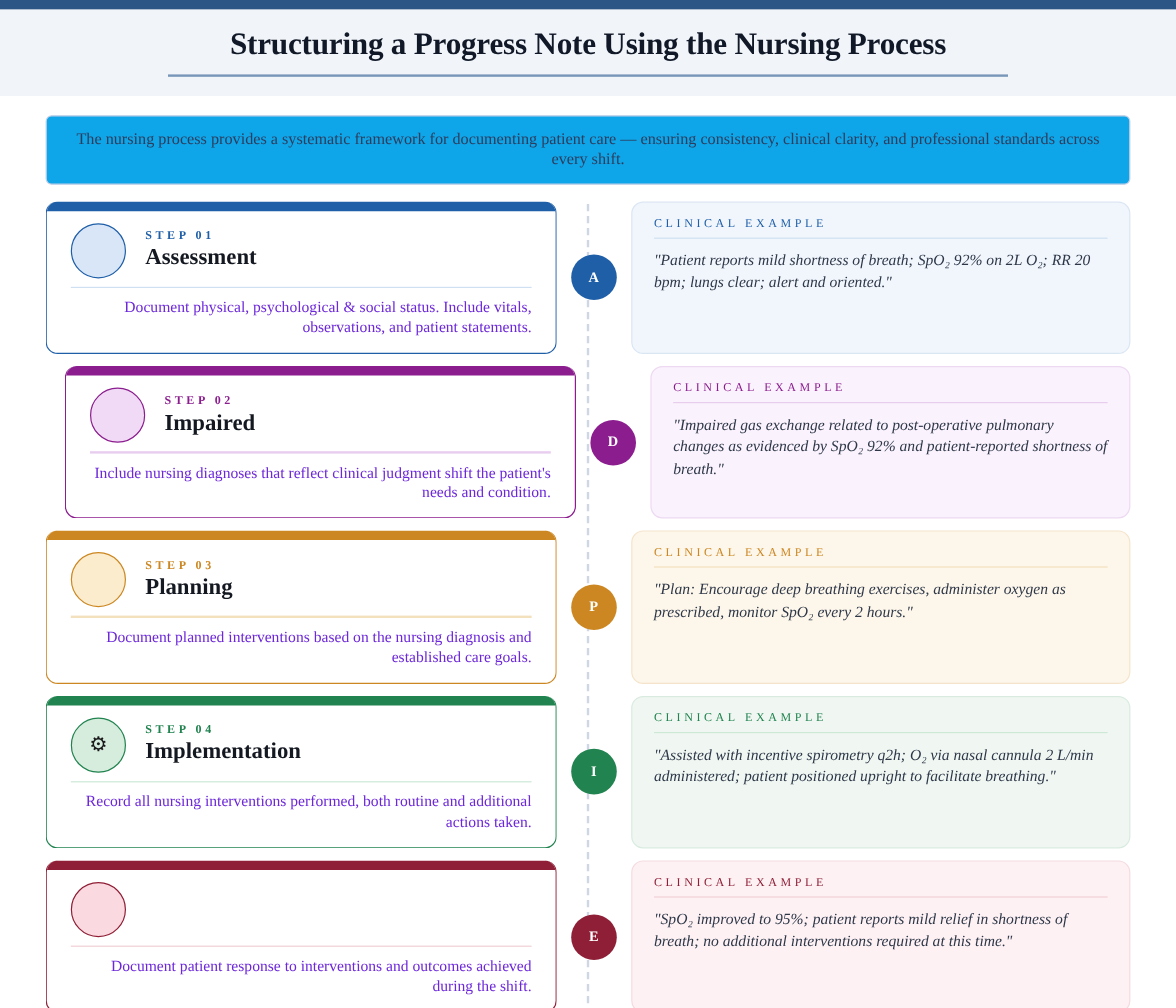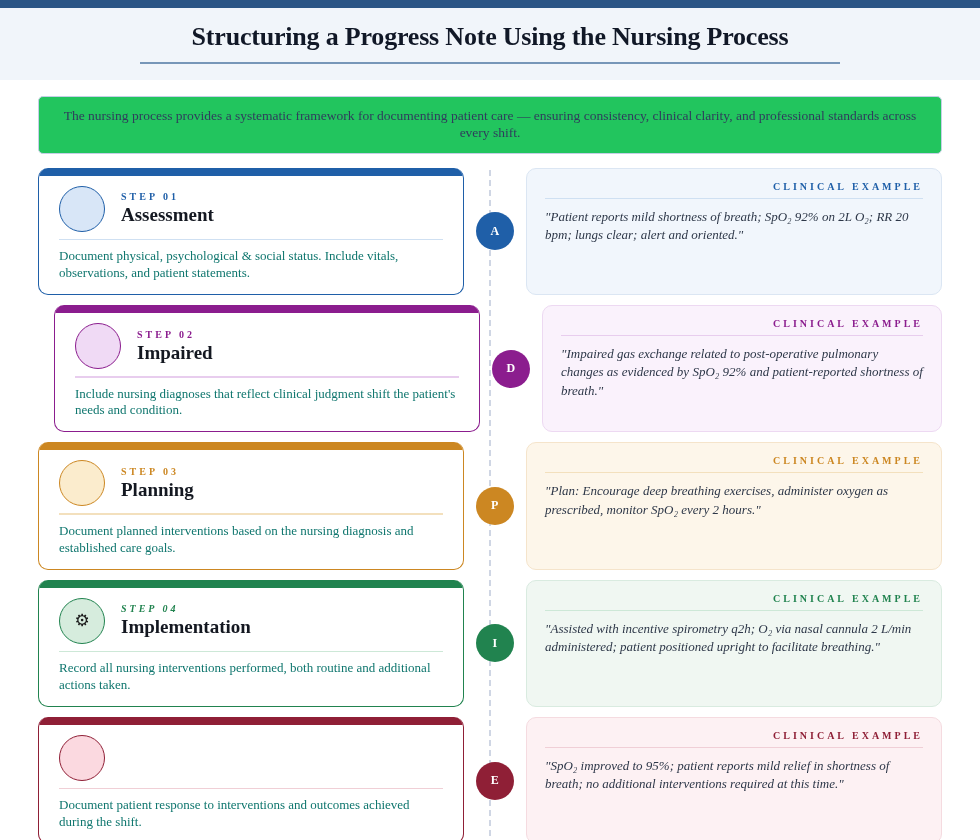--- a/index.html
+++ b/index.html
@@ -62,21 +62,21 @@
     margin: 0 auto;
   }
 
   
   .intro-wrap {
     padding: 16px 38px 8px 38px;
     flex: 0 0 auto;
   }
   .intro {
     border: 1px solid #c5cfe6;
-    background: #22c55e;
+    background: #0ea5e9;
     border-radius: 5px;
     padding: 11px 14px;
     font-size: 13.5px;
     color: #2f3d5c;
     text-align: center;
     line-height: 1.25;
   }
 
   
   .steps {
@@ -165,22 +165,23 @@
     line-height: 1.15;
   }
   .card-divider {
     height: 1.5px;
     background: #cfe0f2;
     margin: 7px 0 8px 0;
   }
   .card-desc {
     font-family: "Liberation Serif", serif;
     font-size: 13px;
-    color: #0f766e;
+    color: #6d28d9;
     line-height: 1.3;
+    text-align: right;
   }
 
   
   .badge-col {
     flex: 0 0 62px;
     display: flex;
     align-items: center;
     justify-content: center;
   }
   .badge {
@@ -203,25 +204,25 @@
     flex: 1 1 auto;
     background: #f1f6fc;
     border: 1px solid #dbe6f3;
     border-radius: 10px;
     padding: 12px 18px 14px 18px;
     box-sizing: border-box;
   }
   .ex-label {
     font-family: "Liberation Serif", serif;
     font-size: 10px;
-    font-weight: bold;
+    font-weight: normal;
     letter-spacing: 3px;
     color: #1f5fa8;
     text-transform: uppercase;
-    text-align: right;
+    text-align: left;
     margin-bottom: 6px;
   }
   .ex-divider {
     height: 1px;
     background: #cfe0f2;
     margin-bottom: 9px;
   }
   .ex-text {
     font-family: "Liberation Serif", serif;
     font-style: italic;
@@ -328,21 +329,21 @@
       </div>
       <div class="row">
         <div class="card" style="border-color: rgb(33, 131, 79);">
           <div class="card-bar" style="background: rgb(33, 131, 79);"></div>
           <div class="card-body">
             <div class="card-head">
               <div class="bubble" style="background: rgb(214, 236, 221); border-color: rgb(33, 131, 79);">
                 <span class="bubble-glyph">⚙</span>
               </div>
               <div class="head-text">
-                <div class="step-label" style="color: rgb(33, 131, 79); font-style: italic;">Step 04</div>
+                <div class="step-label" style="color: rgb(33, 131, 79);">Step 04</div>
                 <div class="step-title">Implementation</div>
               </div>
             </div>
             <div class="card-divider" style="background: rgb(205, 232, 215);"></div>
             <div class="card-desc">Record all nursing interventions performed, both routine and additional actions taken.</div>
           </div>
         </div>
         <div class="badge-col">
           <div class="badge" style="background: rgb(33, 131, 79);">I</div>
         </div>

